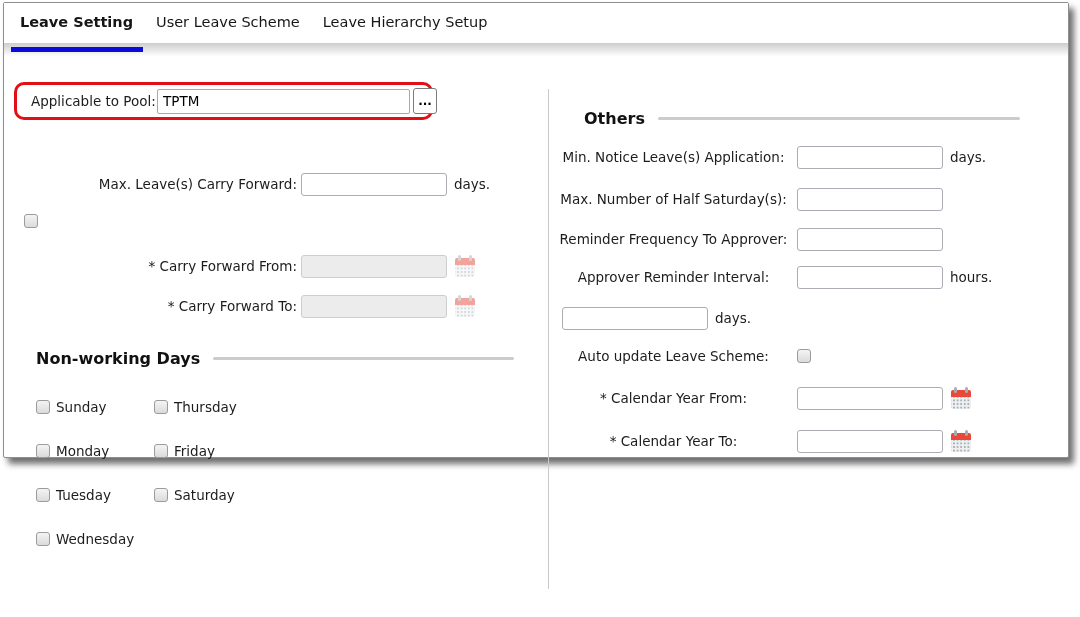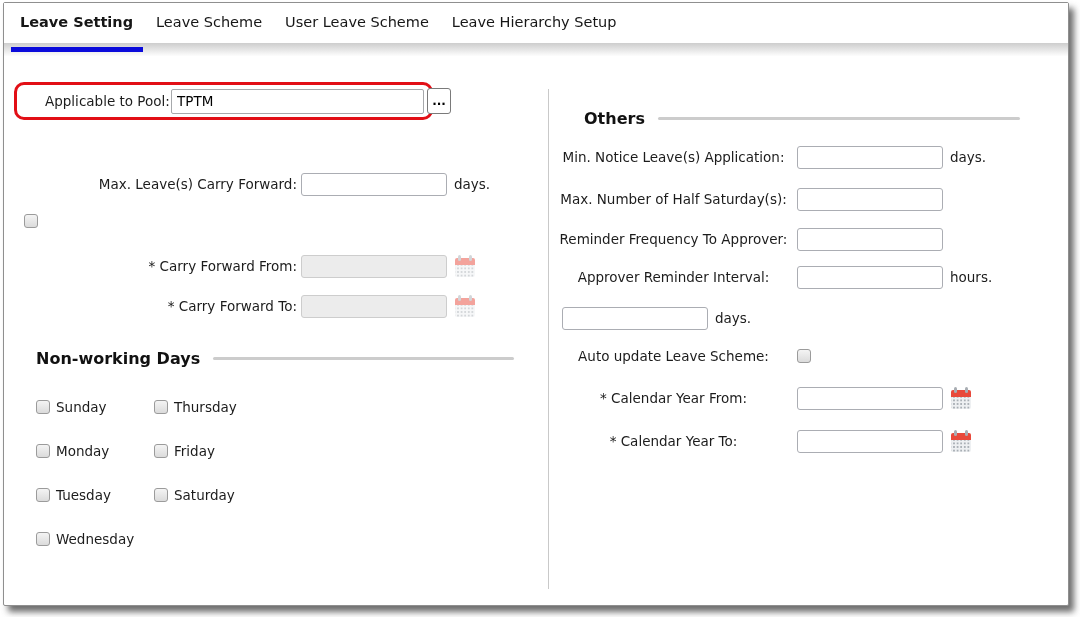--- a/index.html
+++ b/index.html
@@ -3,36 +3,36 @@
 <meta charset="utf-8">
 <style>
   :root{
     --accent:#0b0bdb;
     --annred:#e20f16;
     --calred:#e8493b;
   }
   *{box-sizing:border-box;margin:0;padding:0}
   html,body{width:1080px;height:617px;background:#fff;overflow:hidden;
     font-family:"DejaVu Sans","Liberation Sans",sans-serif;}
-  .frame{position:absolute;left:3px;top:2px;width:1066px;height:604px;background:#fff;
+  .frame{position:absolute;left:3px;top:2px;width:1066px;height:456px;background:#fff;
     border:1px solid #8f8f8f;border-radius:2px;
     box-shadow:5px 6px 6px rgba(75,75,75,.8);}
   
   .tabs{position:absolute;top:0;left:0;right:0;height:40px;display:flex;gap:23px;
     padding:11px 0 0 16px;font-size:14.5px;color:#161616;background:#fff;z-index:3}
   .tab{position:relative;cursor:default;white-space:nowrap}
   .tab.active{font-weight:bold}
   .tab.active::after{content:"";position:absolute;left:-9px;right:-10px;bottom:-9px;height:5px;
     background:var(--accent)}
   .tabshadow{position:absolute;top:40px;left:0;right:0;height:13px;
     background:linear-gradient(to bottom,#cdcdcd,#fdfdfd)}
   
   .redbox{position:absolute;left:10px;top:79px;width:419px;height:38px;
     border:3px solid var(--annred);border-radius:10px;display:flex;align-items:center;
-    padding-left:28px;background:#fff}
+    padding-left:14px;background:#fff}
   .redbox .plbl{font-size:13.5px;color:#1c1c1c;width:126px;flex:none}
   .pool-inp{width:253px;height:25px;border:1px solid #a7a9ac;border-radius:2px;
     padding:0 5px;font:13.5px "DejaVu Sans",sans-serif;flex:none}
   .dots-btn{width:24px;height:26px;margin-left:3px;border:1px solid #7a7a7a;border-radius:3px;
     background:#fff;font:bold 12px "DejaVu Sans",sans-serif;line-height:10px;flex:none;cursor:pointer}
   
   .shead{position:absolute;display:flex;align-items:center;height:24px}
   .shead .htxt{font-size:16px;font-weight:bold;color:#111;white-space:nowrap}
   .shead .hline{flex:1;height:3px;background:#ccc;border-radius:2px;margin-left:13px}
   
@@ -68,21 +68,20 @@
   
   .vdiv{position:absolute;left:544px;top:86px;width:1px;height:500px;background:#c9c9c9}
 </style>
 </head>
 <body>
 
 <div class="frame">
 
   <div class="tabs">
     <span class="tab active">Leave Setting</span>
-    <span class="tab">Leave Scheme</span>
     <span class="tab">User Leave Scheme</span>
     <span class="tab">Leave Hierarchy Setup</span>
   </div>
   <div class="tabshadow"></div>
 
   <div class="redbox">
     <span class="plbl">Applicable to Pool:</span>
     <input class="pool-inp" type="text" value="TPTM" style="">
     <button class="dots-btn">...</button>
   </div>

